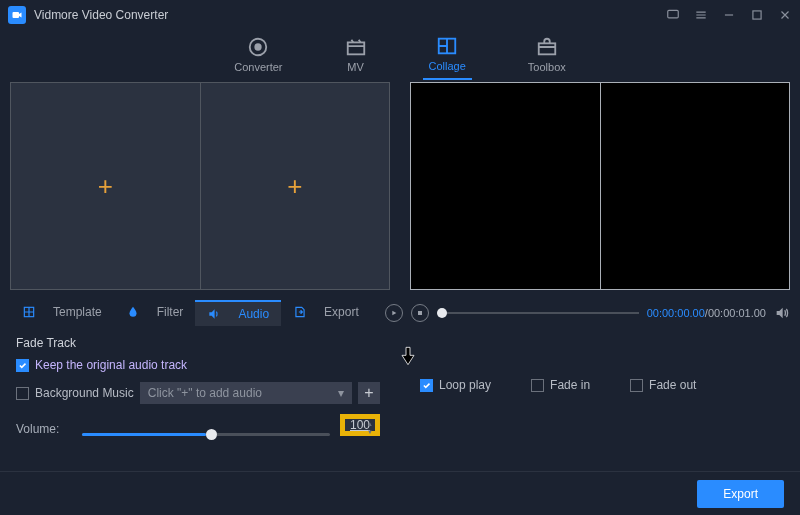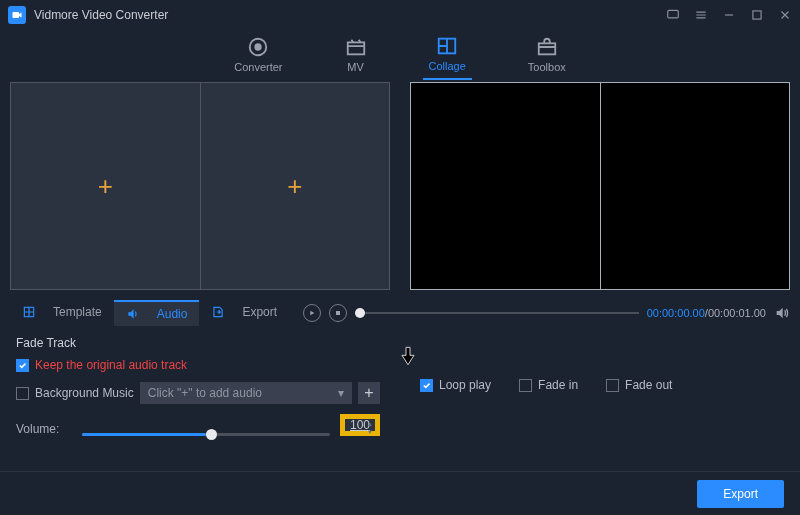--- a/index.html
+++ b/index.html
@@ -41,38 +41,38 @@
 .tcode .cur { color: #2a8cff; }
 .vol-icon { width: 16px; height: 16px; }
 
 .audio-panel { padding: 10px 16px 0; }
 .sec-title { color: #cfd3da; font-size: 12px; margin-bottom: 8px; }
 .row { display: flex; align-items: center; margin-bottom: 10px; }
 .chk { width: 13px; height: 13px; border: 1px solid #6b717c; margin-right: 6px; display: flex; align-items: center; justify-content: center; cursor: pointer; flex-shrink: 0; }
 .chk.checked { background: #2a8cff; border-color: #2a8cff; }
 .chk.checked svg { width: 9px; height: 9px; }
 .chk-lbl { color: #b7bcc5; }
-.chk-lbl.blue { color: #ef4444; }
+.chk-lbl.blue { color: #c4b5fd; }
 .dd { flex: 1; background: #3a4050; height: 22px; display: flex; align-items: center; padding: 0 8px; color: #8e949f; margin: 0 6px; position: relative; cursor: pointer; }
 .dd:after { content: '▾'; position: absolute; right: 8px; color: #8e949f; }
 .add-btn { width: 22px; height: 22px; background: #3a4050; display: flex; align-items: center; justify-content: center; color: #c7cbd2; font-size: 16px; cursor: pointer; }
 .arrow-hint { position: absolute; left: 400px; top: 346px; color: #000; }
 .arrow-hint svg { width: 16px; height: 20px; stroke: #fff; }
 
 .two-col { display: flex; gap: 40px; }
 .col { flex: 1; }
 .ctrl-row { display: flex; align-items: flex-end; gap: 10px; }
 .ctrl-lbl { width: 56px; color: #a6adb8; }
 .slider { flex: 1; height: 3px; background: #4a505a; border-radius: 2px; position: relative; cursor: pointer; }
 .slider .fill { position: absolute; left: 0; top: 0; height: 100%; background: #2a8cff; border-radius: 2px; }
 .slider .knob { position: absolute; top: -4px; width: 11px; height: 11px; background: #e8eaee; border-radius: 50%; }
 .num-input { width: 40px; height: 22px; background: #2b3240; border: 5px solid #eab308; color: #c7cbd2; text-align: center; display: flex; align-items: center; justify-content: center; position: relative; text-decoration: underline; }
 .spinner { position: absolute; right: 2px; top: 1px; display: flex; flex-direction: column; }
 .spinner span { font-size: 6px; color: #6b717c; line-height: 8px; cursor: pointer; }
-.check-group { display: flex; gap: 28px; margin-bottom: 16px; }
+.check-group { display: flex; gap: 40px; margin-bottom: 16px; }
 .cg-item { display: flex; align-items: center; }
 
 .bottom { position: absolute; bottom: 0; left: 0; right: 0; height: 44px; border-top: 1px solid #2b3240; display: flex; align-items: center; justify-content: flex-end; padding-right: 16px; }
 .export-btn { background: #2a8cff; color: #fff; border: none; padding: 7px 26px; font-size: 12px; border-radius: 2px; cursor: pointer; }
 </style>
 </head>
 <body>
 
 <div class="titlebar">
   <div class="logo">
@@ -163,20 +163,26 @@
 </div>
 
 <div class="subtabs-row">
   <div class="subtabs">
     <div class="subtab">
       <svg viewBox="0 0 24 24" fill="none" stroke="#2a8cff" stroke-width="2">
           <rect x="4" y="4" width="16" height="16"></rect>
           <path d="M4 12h16M12 4v16"></path>
         </svg>
       <span>Template</span>
+    </div>
+    <div class="subtab">
+      <svg viewBox="0 0 24 24" fill="#2a8cff">
+          <path d="M12 3c3 4 6 8 6 11a6 6 0 11-12 0c0-3 3-7 6-11z"></path>
+        </svg>
+      <span>Filter</span>
     </div>
     <div class="subtab active">
       <svg viewBox="0 0 24 24" fill="currentColor">
           <path d="M4 9v6h4l5 5V4L8 9H4z"></path>
           <path d="M16 8c1.5 1.5 1.5 6.5 0 8" fill="none" stroke="currentColor" stroke-width="2"></path>
         </svg>
       <span>Audio</span>
     </div>
     <div class="subtab">
       <svg viewBox="0 0 24 24" fill="none" stroke="#2a8cff" stroke-width="2">

